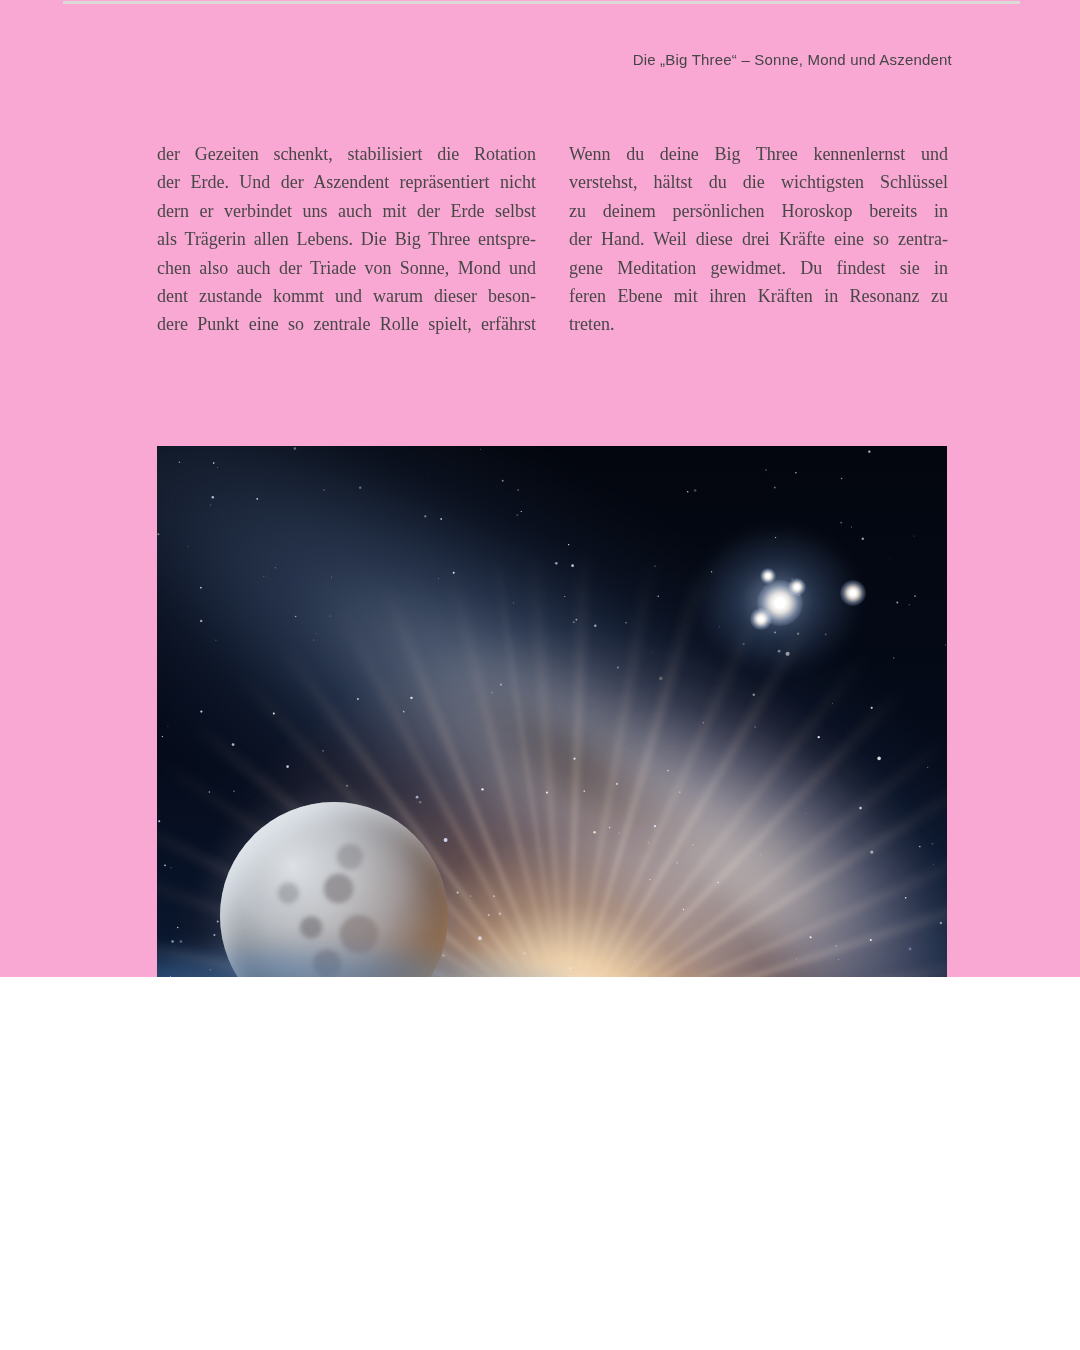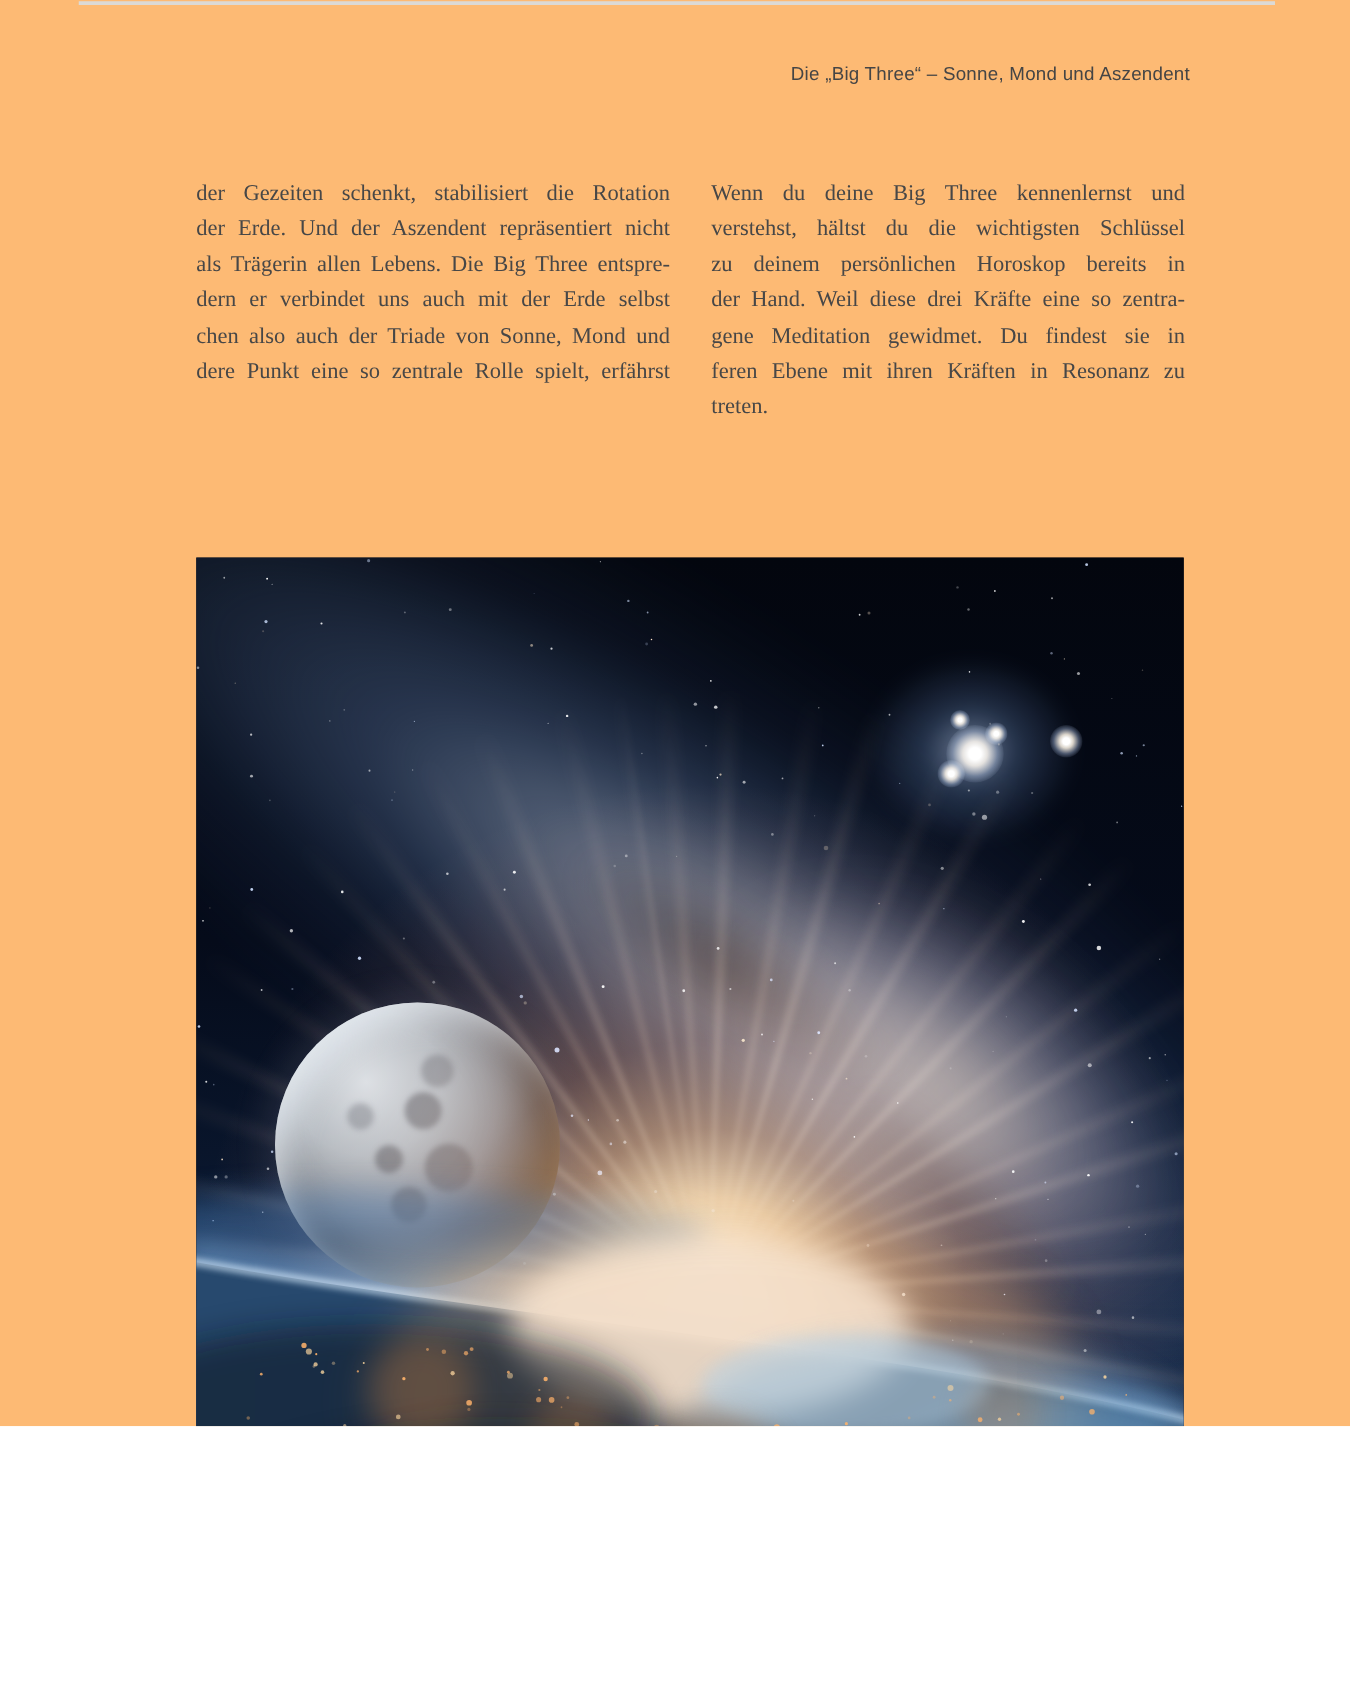--- a/index.html
+++ b/index.html
@@ -1,18 +1,18 @@
 <!DOCTYPE html>
 <html lang="de"><head>
 <meta charset="utf-8">
 <style>
   html,body { margin:0; padding:0; background:#ffffff; }
   .page {
-    position:relative; width:1080px; height:1141px;
-    background:#fdba74; overflow:hidden;
+    position:relative; width:1080px; height:977px;
+    background:#f9a8d4; overflow:hidden;
     font-family:"Liberation Serif","DejaVu Serif",serif;
   }
   
   .top-rule {
     position:absolute; left:63px; top:1px; width:957px; height:3px;
     background:#dcdad6;
   }
   .running-head {
     position:absolute; top:51px; right:128px;
     font-family:"Liberation Sans","DejaVu Sans",sans-serif;
@@ -133,23 +133,24 @@
 <div class="page">
 
   <div class="top-rule"></div>
 
   <div class="running-head">Die „Big Three“ – Sonne, Mond und Aszendent</div>
 
   <div class="columns">
     <div class="col">
         <div class="tline">der Gezeiten schenkt, stabilisiert die Rotation</div>
         <div class="tline">der Erde. Und der Aszendent repräsentiert nicht</div>
+        <div class="tline">dern er verbindet uns auch mit der Erde selbst</div>
         <div class="tline">als Trägerin allen Lebens. Die Big Three entspre-</div>
-        <div class="tline">dern er verbindet uns auch mit der Erde selbst</div>
         <div class="tline">chen also auch der Triade von Sonne, Mond und</div>
+        <div class="tline">dent zustande kommt und warum dieser beson-</div>
         <div class="tline">dere Punkt eine so zentrale Rolle spielt, erfährst</div>
       </div>
     <div class="col">
         <div class="tline">Wenn du deine Big Three kennenlernst und</div>
         <div class="tline">verstehst, hältst du die wichtigsten Schlüssel</div>
         <div class="tline">zu deinem persönlichen Horoskop bereits in</div>
         <div class="tline">der Hand. Weil diese drei Kräfte eine so zentra-</div>
         <div class="tline">gene Meditation gewidmet. Du findest sie in</div>
         <div class="tline">feren Ebene mit ihren Kräften in Resonanz zu</div>
         <div class="tline last">treten.</div>

